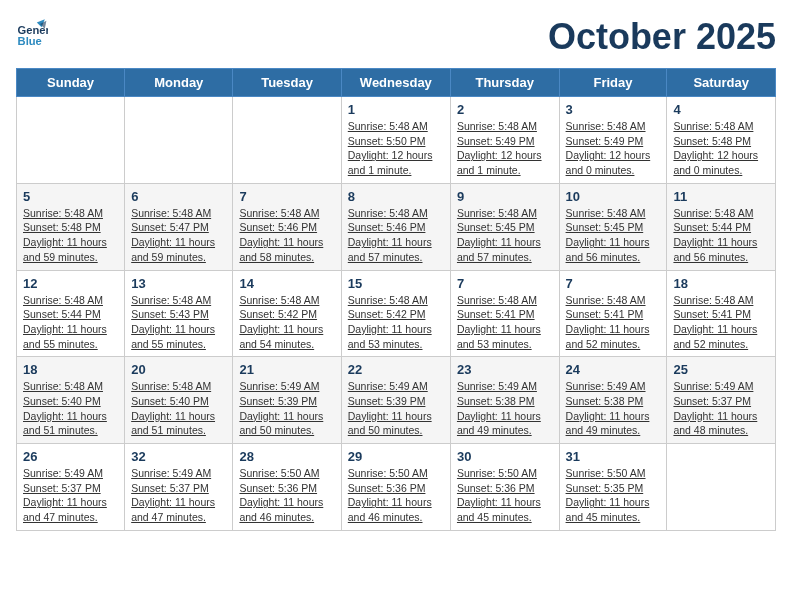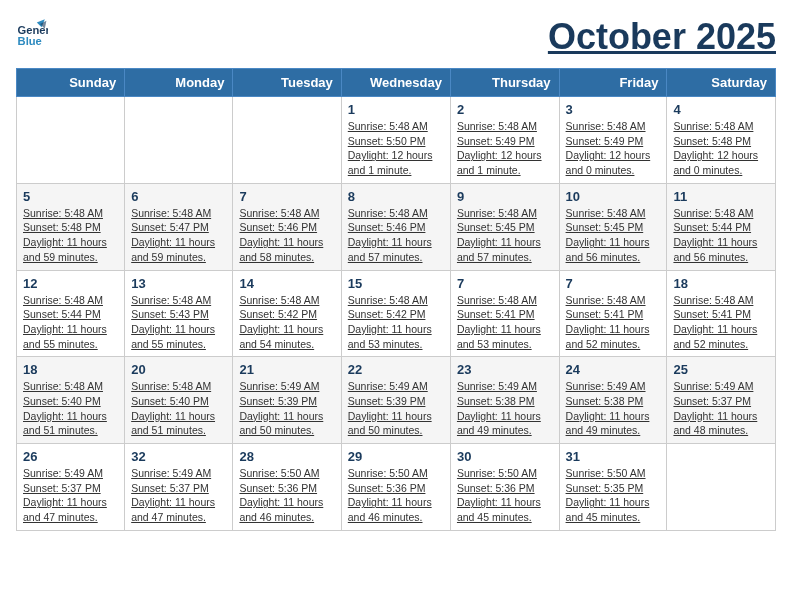--- a/index.html
+++ b/index.html
@@ -25,35 +25,34 @@
       width: 32px;
       height: 32px;
     }
     .title-area {
       text-align: right;
     }
     .month-title {
       font-size: 36px;
       font-weight: bold;
       color: #1a3a5c;
-      text-decoration: underline;
     }
     .subtitle {
       font-size: 15px;
       color: #444;
     }
     .calendar {
       width: 100%;
       border-collapse: collapse;
       border: 1px solid #ccc;
     }
     .calendar th {
       background: #2e6da4;
       color: #fff;
-      text-align: right;
+      text-align: center;
       padding: 6px 8px;
       font-size: 13px;
       border: 1px solid #4a88c4;
     }
     .calendar td {
       vertical-align: top;
       padding: 5px 6px;
       border: 1px solid #ccc;
       width: 110px;
       min-height: 80px;

